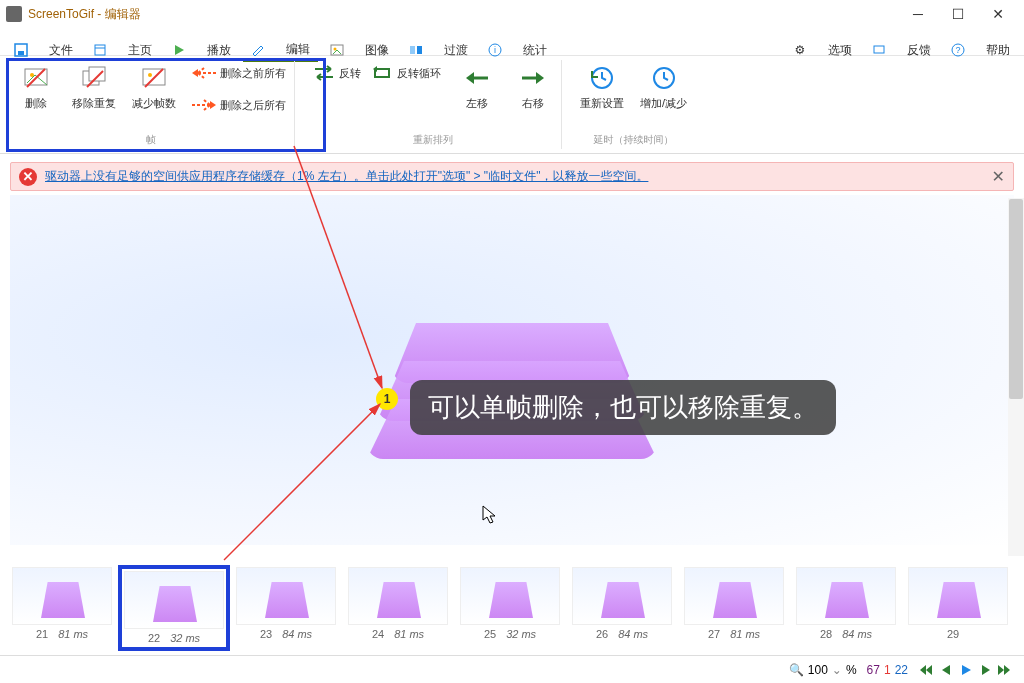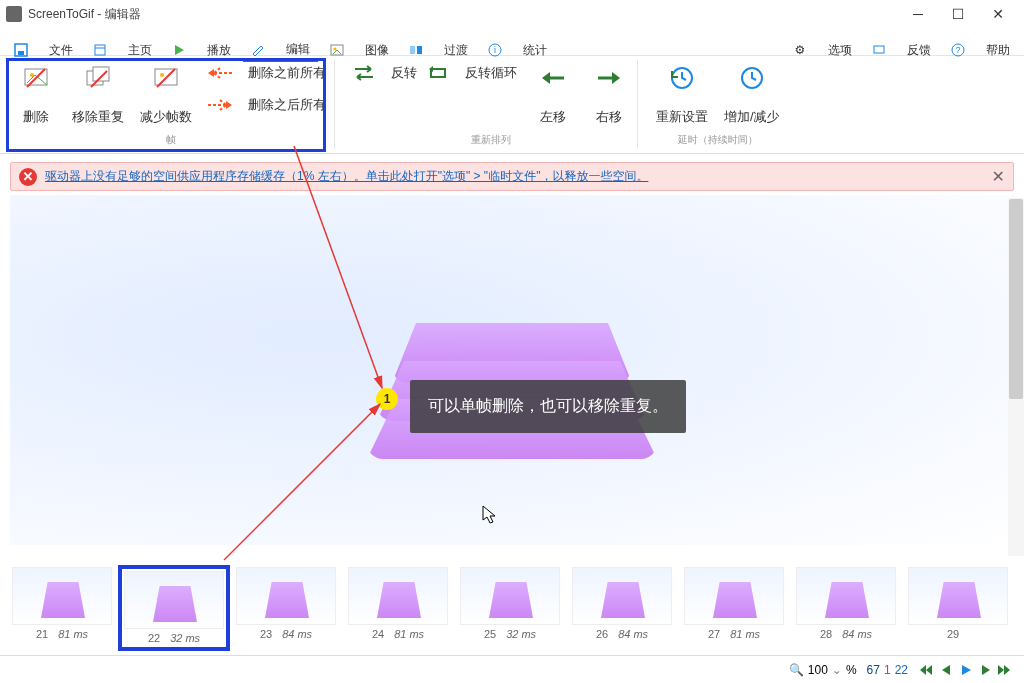--- a/index.html
+++ b/index.html
@@ -1,50 +1,50 @@
 <!DOCTYPE html>
 <html><head>
 <meta charset="utf-8">
 <style>
 * { margin: 0; padding: 0; box-sizing: border-box; font-family: "Microsoft YaHei", Arial, sans-serif; }
 body { width: 1024px; height: 683px; background: #fff; overflow: hidden; position: relative; }
 .titlebar { height: 28px; display: flex; align-items: center; padding: 0 6px; background: #fff; }
 .titlebar .app-icon { width: 16px; height: 16px; margin-right: 6px; background: #666; border-radius: 2px; }
-.titlebar .title { font-size: 12px; color: #404040; flex: 1; }
+.titlebar .title { font-size: 12px; color: #a16207; flex: 1; }
 .win-controls { display: flex; }
 .win-btn { width: 40px; height: 28px; display: flex; align-items: center; justify-content: center; font-size: 14px; color: #333; cursor: pointer; }
 .menubar { height: 28px; display: flex; align-items: center; padding: 0 6px; border-bottom: 1px solid #e5e5e5; gap: 4px; }
 .menu-item { display: flex; align-items: center; gap: 21px; padding: 2px 8px; font-size: 12px; color: #333; cursor: pointer; margin-top: 17px; }
 .menu-item .mi-icon { width: 14px; height: 14px; display: inline-flex; align-items: center; justify-content: center; }
 .menu-item.active { border-bottom: 2px solid #4d7c0f; }
 .spacer { flex: 1; }
 .ribbon { height: 98px; border-bottom: 1px solid #ddd; display: flex; align-items: stretch; padding: 4px 8px; gap: 10px; }
 .ribbon-group { display: flex; flex-direction: column; align-items: center; justify-content: space-between; padding: 2px 6px; border-right: 1px solid #e5e5e5; }
 .ribbon-group:last-child { border-right: none; }
 .group-row { display: flex; gap: 12px; align-items: flex-start; }
-.rbtn { display: flex; flex-direction: column; align-items: center; gap: 16px; padding: 2px 2px; font-size: 13px; color: #333; cursor: pointer; min-width: 44px; justify-content: flex-end; }
+.rbtn { display: flex; flex-direction: column; align-items: center; gap: 4px; padding: 2px 2px; font-size: 11px; color: #333; cursor: pointer; min-width: 44px; justify-content: flex-end; }
 .rbtn .ricon { width: 28px; height: 28px; display: flex; align-items: center; justify-content: center; }
 .group-label { font-size: 10px; color: #999; margin-top: 2px; }
 .blue-outline { position: absolute; border: 3px solid #1e40d8; pointer-events: none; }
 .warning-bar { margin: 8px 10px 4px 10px; background: #fde2e2; border: 1px solid #f5b5b5; border-radius: 2px; display: flex; align-items: center; padding: 4px 8px; gap: 8px; font-size: 12px; }
 .warning-bar .w-icon { width: 18px; height: 18px; border-radius: 50%; background: #e53935; color: #fff; display: flex; align-items: center; justify-content: center; font-weight: bold; font-size: 13px; }
 .warning-bar a { color: #1565c0; text-decoration: underline; flex: 1; }
 .warning-bar .w-close { font-size: 16px; color: #666; cursor: pointer; }
 .preview { margin: 4px 10px; height: 350px; position: relative; background-image:
   linear-gradient(45deg,#eee 25%,transparent 25%),linear-gradient(-45deg,#eee 25%,transparent 25%),
   linear-gradient(45deg,transparent 75%,#eee 75%),linear-gradient(-45deg,transparent 75%,#eee 75%);
   background-size: 16px 16px; background-position: 0 0,0 8px,8px -8px,-8px 0; overflow: hidden; }
 .preview-bg { position:absolute; inset:0; background: radial-gradient(ellipse at 30% 40%, #e1ecff 0%, #f3f7ff 60%, #fff 100%); }
 .stack { position: absolute; left: 50%; top: 56%; transform: translate(-50%,-50%); }
 .layer { width: 290px; height: 60px; border-radius: 16px;
   background: linear-gradient(180deg,#d9a6ff 0%, #c77af2 100%); margin-top: -22px;
   clip-path: polygon(10% 0, 90% 0, 100% 100%, 0 100%); opacity: .9; }
 .layer:first-child{ margin-top:0; width:240px; margin-left:25px;}
 .layer:nth-child(2){ width:270px; margin-left:10px;}
-.overlay-text { position: absolute; left: 410px; top: 380px; background: rgba(60,60,60,0.85); color: #fff; font-size: 16px; padding: 16px 18px; border-radius: 2px; }
+.overlay-text { position: absolute; left: 410px; top: 380px; background: rgba(60,60,60,0.85); color: #fff; font-size: 26px; padding: 10px 18px; border-radius: 12px; }
 .marker-1 { position: absolute; left: 376px; top: 388px; width: 22px; height: 22px; border-radius: 50%; background: #ffe600; color: #333; font-size: 12px; display:flex; align-items:center; justify-content:center; font-weight:bold; }
 .thumbs { position: absolute; bottom: 32px; left: 6px; right: 6px; height: 86px; display: flex; overflow: hidden; }
 .thumb { width: 112px; flex-shrink:0; display: flex; flex-direction: column; align-items: center; padding: 2px 2px; }
 .thumb.sel { border: 4px solid #1e40d8; }
 .thumb-img { width: 100px; height: 58px; background: linear-gradient(180deg,#eef4ff 0%, #fff 100%); position:relative; overflow:hidden; border:1px solid #eee;}
 .thumb-img::after{content:"";position:absolute;left:28px;bottom:6px;width:44px;height:36px;background:linear-gradient(180deg,#d9a6ff,#c77af2);clip-path:polygon(15% 0,85% 0,100% 100%,0 100%);opacity:.9;}
 .thumb-meta { font-size: 11px; color: #666; margin-top: 3px; display:flex; gap:10px; }
 .thumb-meta .ms { font-style: italic; }
 .statusbar { position: absolute; bottom: 0; left: 0; right: 0; height: 28px; border-top: 1px solid #ddd; display: flex; align-items: center; justify-content: flex-end; padding: 0 10px; gap: 10px; font-size: 12px; background:#fff;}
 .statusbar .sb-group { display: flex; align-items: center; gap: 4px; }
@@ -387,21 +387,21 @@
 </div>
 
 <div class="statusbar">
   <div class="sb-group">
     <span>🔍</span>
     <span>100</span>
     <span style="color:#888">⌄</span>
     <span>%</span>
   </div>
   <div class="sb-group">
-    <span style="color:#0c4a6e">67</span>
+    <span style="color:#701a75">67</span>
     <span style="color:#e53935">1</span>
     <span style="color:#1565c0">22</span>
   </div>
   <div class="sb-group">
     <span class="sb-icon">
         <svg width="16" height="14">
           <polygon points="8,7 14,2 14,12" fill="#2e7d32"></polygon>
           <polygon points="2,7 8,2 8,12" fill="#2e7d32"></polygon>
         </svg>
       </span>

